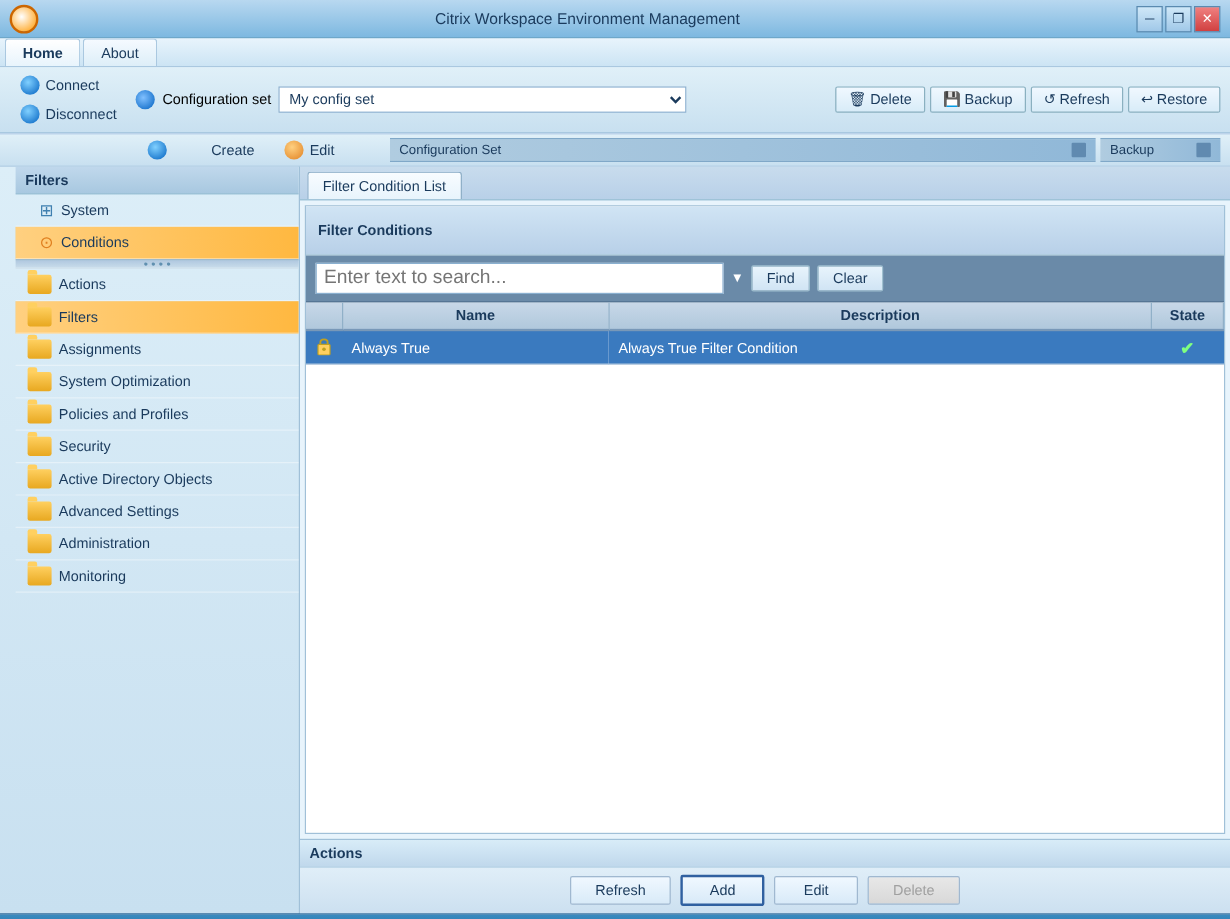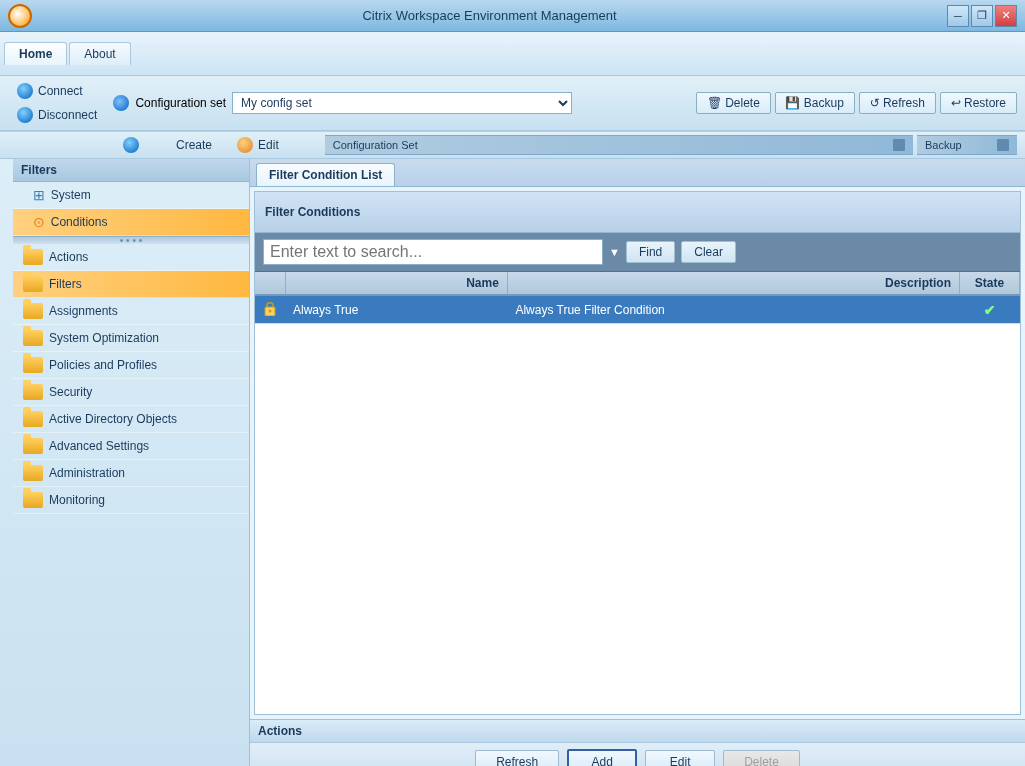--- a/index.html
+++ b/index.html
@@ -18,21 +18,21 @@
     .title-bar-left { display: flex; align-items: center; gap: 6px; }
     .app-icon { width: 24px; height: 24px; background: radial-gradient(circle at 40% 40%, #fff, #f90); border-radius: 50%; border: 2px solid #c60; }
     .title-text { font-size: 13px; color: #1a3a5c; font-weight: normal; flex: 1; text-align: center; }
     .title-controls { display: flex; gap: 2px; }
     .title-btn { width: 22px; height: 22px; border: 1px solid #5a8ab0; background: linear-gradient(to bottom, #d0e8f8, #a0c8e8); cursor: pointer; display: flex; align-items: center; justify-content: center; font-size: 11px; color: #1a3a5c; }
     .title-btn.close { background: linear-gradient(to bottom, #f08080, #d04040); color: white; }
 
     
     .menu-bar {
       background: linear-gradient(to bottom, #e8f4fc, #cce4f4);
-      height: 44px;
+      height: 24px;
       display: flex;
       align-items: center;
       border-bottom: 1px solid #aac8e0;
       padding: 0 4px;
     }
     .menu-tab {
       padding: 4px 14px;
       border: 1px solid #aac8e0;
       border-bottom: none;
       background: linear-gradient(to bottom, #f5faff, #ddeef8);
@@ -160,21 +160,21 @@
       padding: 4px 12px;
       border: 1px solid #90b0c8;
       border-bottom: none;
       background: linear-gradient(to bottom, #e0eff8, #cce0f0);
       cursor: pointer;
       font-size: 12px;
       color: #1a3a5c;
       border-radius: 3px 3px 0 0;
       margin-right: 2px;
     }
-    .content-tab.active { background: linear-gradient(to bottom, #f8fcff, #e8f4fc); font-weight: bold; }
+    .content-tab.active { background: linear-gradient(to bottom, #f8fcff, #e8f4fc); font-weight: normal; }
     .content-inner {
       flex: 1;
       background: white;
       border: 1px solid #a0c0d8;
       margin: 4px;
       display: flex;
       flex-direction: column;
       overflow: hidden;
     }
     .content-section-title {
@@ -212,21 +212,21 @@
       font-size: 12px;
       color: #1a3a5c;
       border-radius: 2px;
     }
 
     
     .data-table { width: 100%; border-collapse: collapse; }
     .data-table th {
       background: linear-gradient(to bottom, #c8d8e8, #b0c8dc);
       padding: 4px 8px;
-      text-align: right;
+      text-align: center;
       font-size: 12px;
       font-weight: bold;
       color: #1a3a5c;
       border-right: 1px solid #90b0c8;
       border-bottom: 2px solid #7898b8;
     }
     .data-table td {
       padding: 4px 8px;
       font-size: 12px;
       border-bottom: 1px solid #d0dde8;

